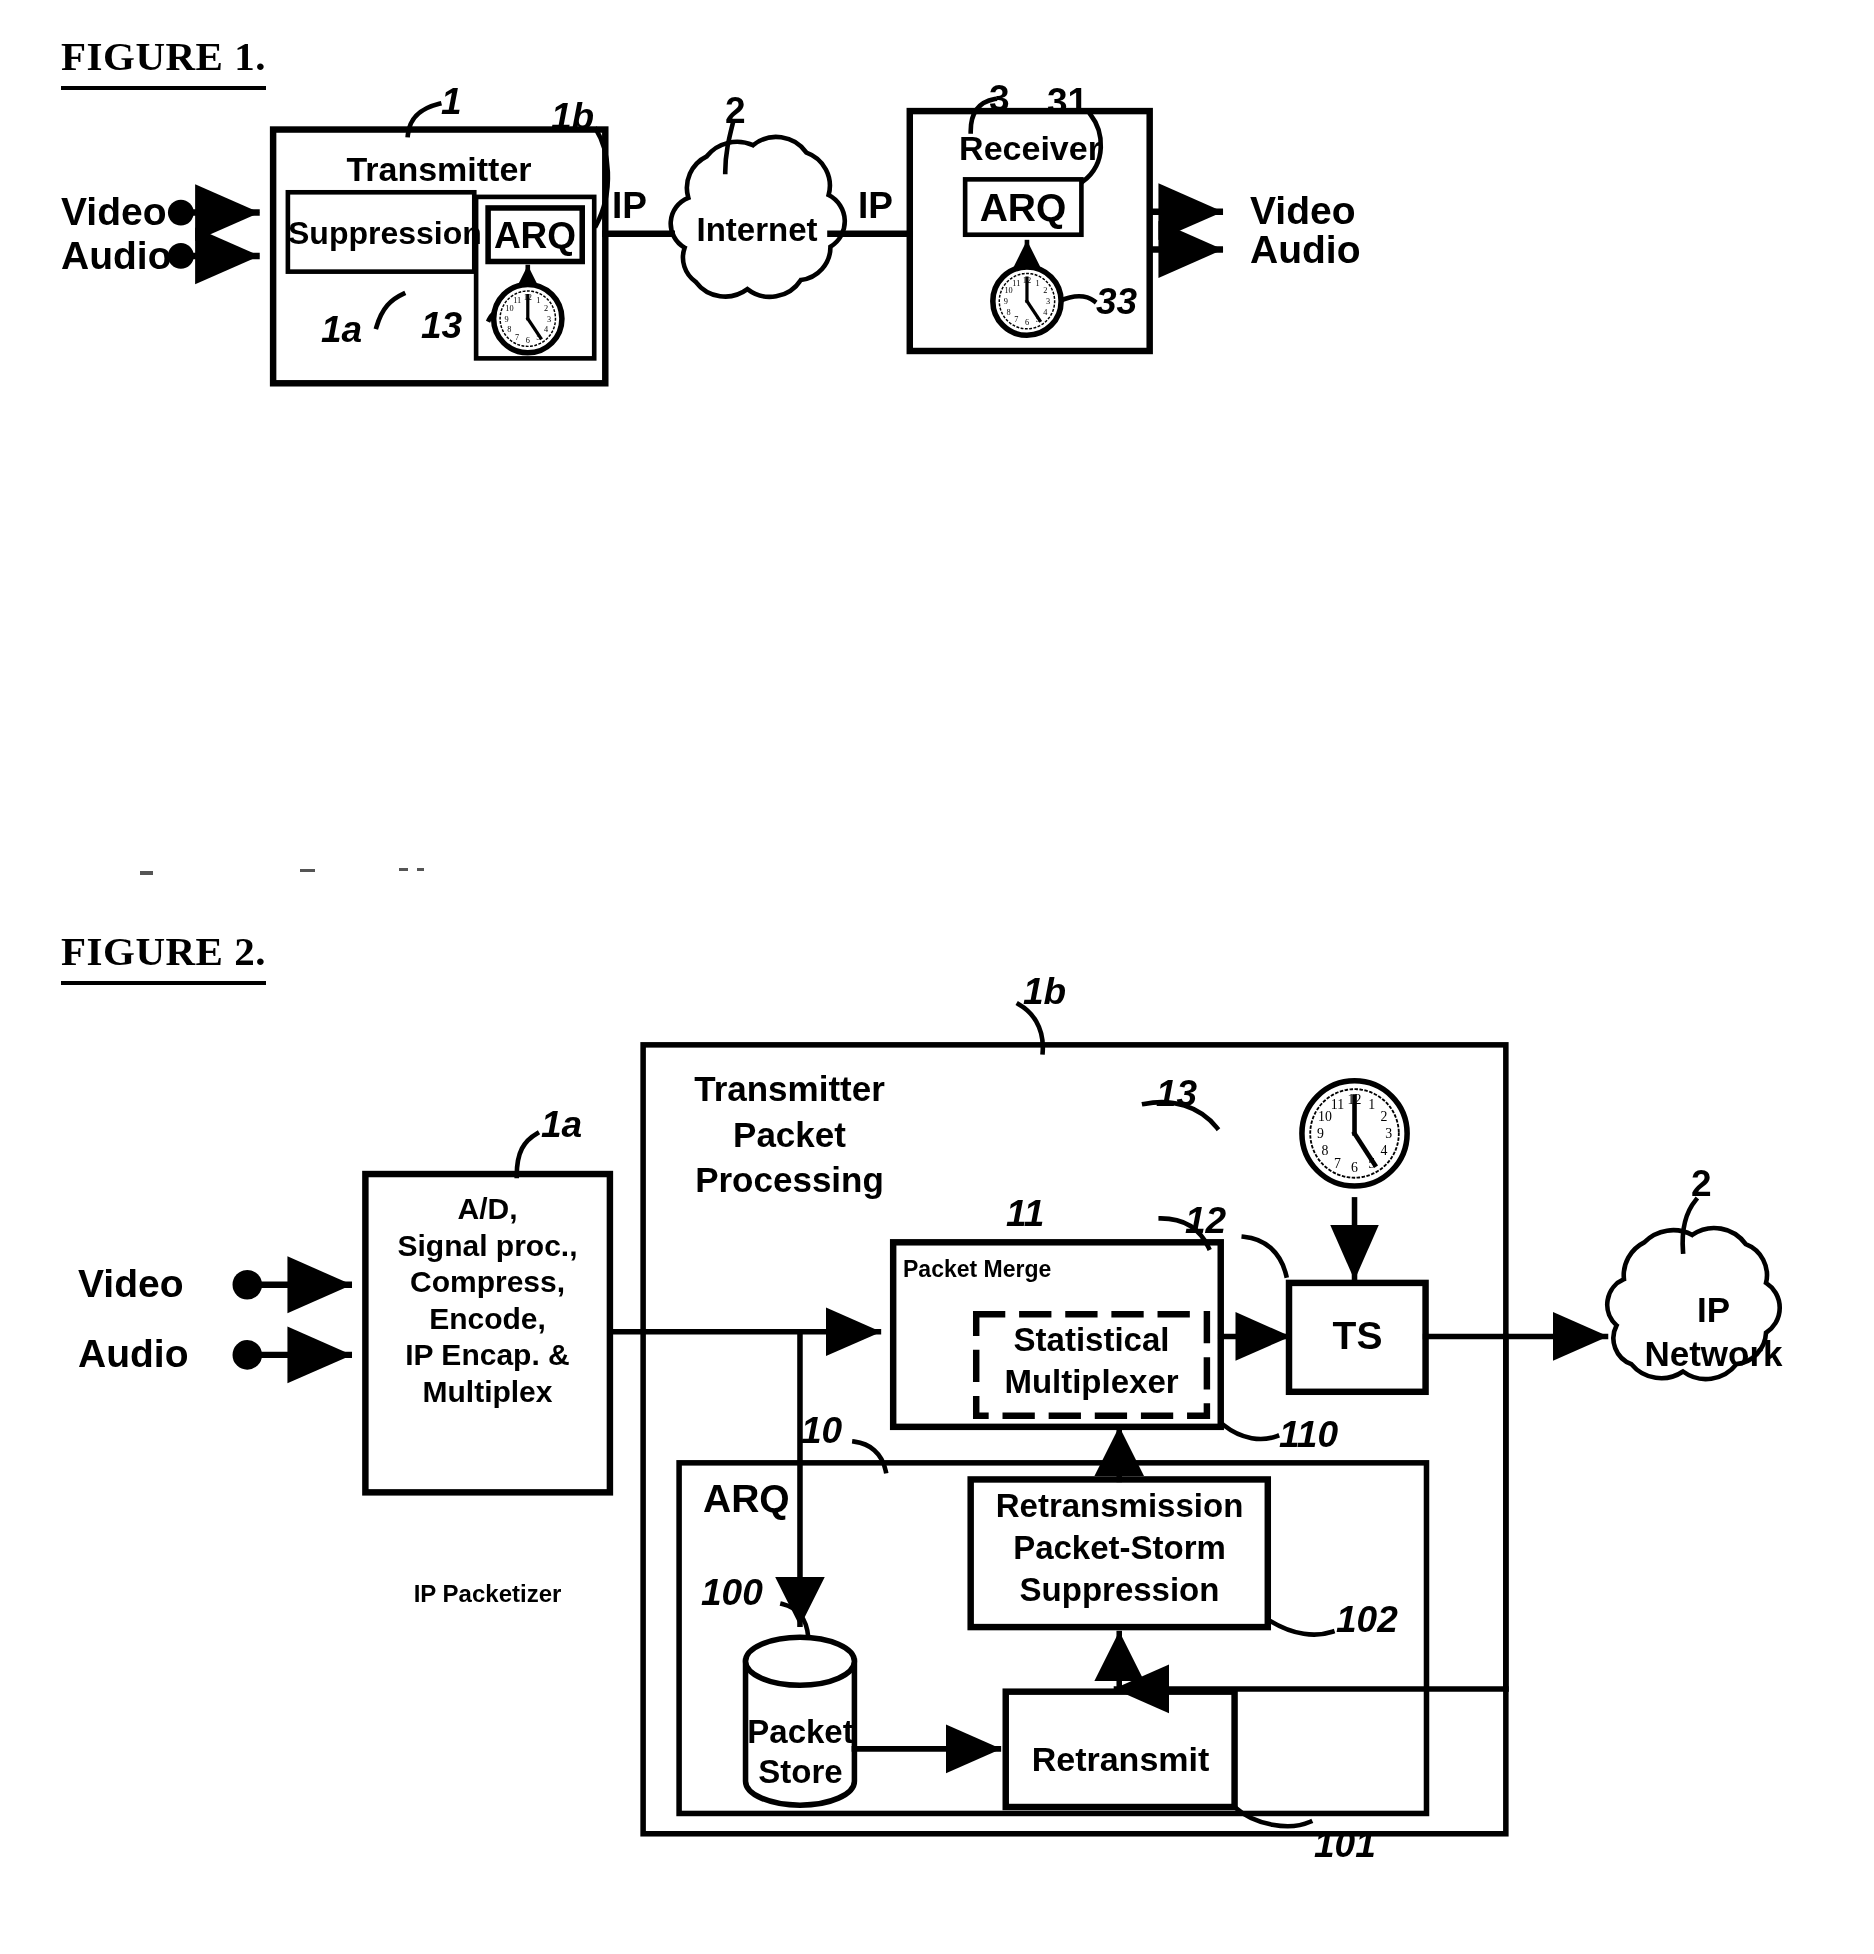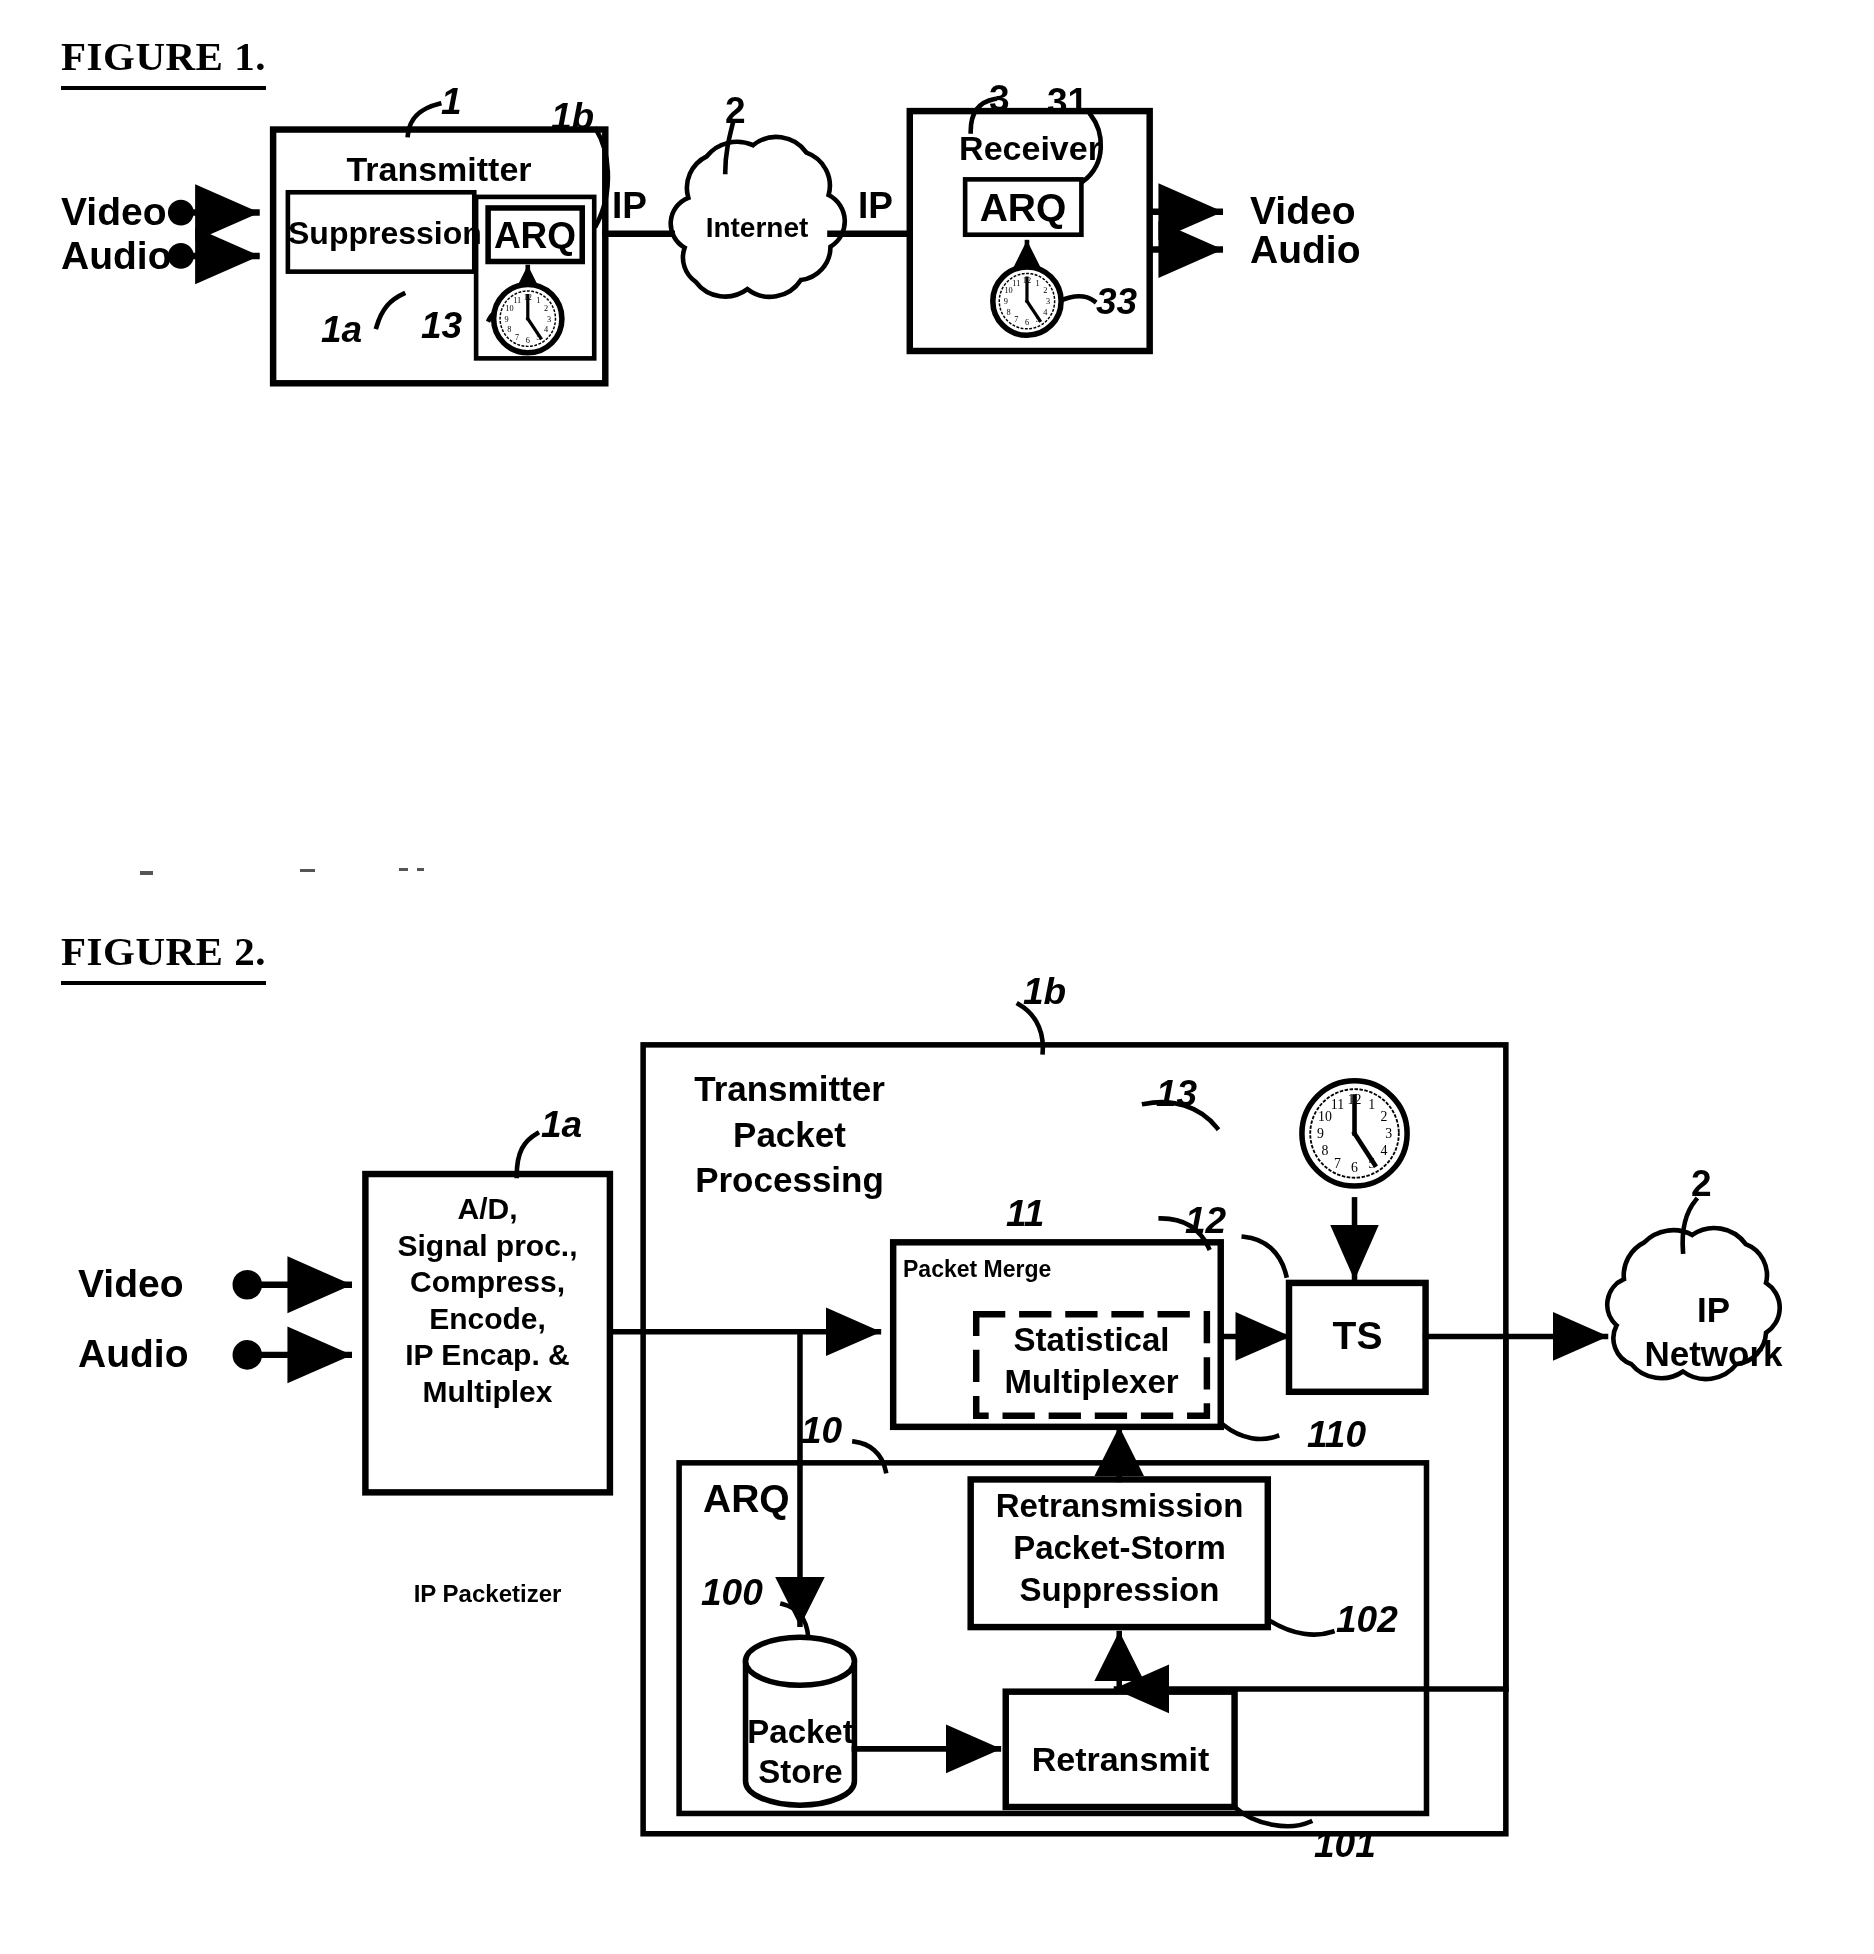--- a/index.html
+++ b/index.html
@@ -272,21 +272,21 @@
 <div class="io-lbl" style="left:61px; top:190px;">Video</div>
 <div class="io-lbl" style="left:61px; top:234px;">Audio</div>
 
 <div class="lbl" style="left:273px; top:150px; width:332px; font-size:34px;">Transmitter</div>
 <div class="lbl" style="left:288px; top:216px; width:186px; font-size:32px;">Suppression</div>
 <div class="lbl" style="left:488px; top:215px; width:94px; font-size:37px;">ARQ</div>
 
 <div class="ip-lbl" style="left:612px; top:185px;">IP</div>
 <div class="ip-lbl" style="left:858px; top:185px;">IP</div>
 
-<div class="lbl" style="left:674px; top:212px; width:166px; font-size:28px;">Internet</div>
+<div class="lbl" style="left:674px; top:212px; width:166px; font-size:33px;">Internet</div>
 
 <div class="lbl" style="left:910px; top:129px; width:240px; font-size:34px;">Receiver</div>
 <div class="lbl" style="left:965px; top:186px; width:116px; font-size:39px;">ARQ</div>
 
 <div class="io-lbl" style="left:1250px; top:189px;">Video</div>
 <div class="io-lbl" style="left:1250px; top:228px;">Audio</div>
 
 <div class="ref" style="left:441px; top:81px;">1</div>
 <div class="ref" style="left:321px; top:309px;">1a</div>
 <div class="ref" style="left:551px; top:96px;">1b</div>
@@ -328,19 +328,19 @@
 <div class="lbl" style="left:1006px; top:1730px; width:229px; font-size:34px;margin-top:10px;">Retransmit</div>
 
 <div class="lbl" style="left:1621px; top:1288px; width:185px; font-size:35px; line-height:1.25;">IP
 Network</div>
 
 <div class="ref" style="left:1023px; top:971px;">1b</div>
 <div class="ref" style="left:541px; top:1104px;">1a</div>
 <div class="ref" style="left:1156px; top:1073px;">13</div>
 <div class="ref" style="left:1006px; top:1193px;">11</div>
 <div class="ref" style="left:1185px; top:1200px;">12</div>
-<div class="ref" style="left:1279px; top:1414px;margin-left:28px;">110</div>
+<div class="ref" style="left:1279px; top:1414px;">110</div>
 <div class="ref" style="left:801px; top:1410px;">10</div>
 <div class="ref" style="left:701px; top:1572px;">100</div>
 <div class="ref" style="left:1314px; top:1824px;">101</div>
 <div class="ref" style="left:1336px; top:1599px;">102</div>
 <div class="ref-plain" style="left:1691px; top:1163px;">2</div>
 
 
 </body></html>

